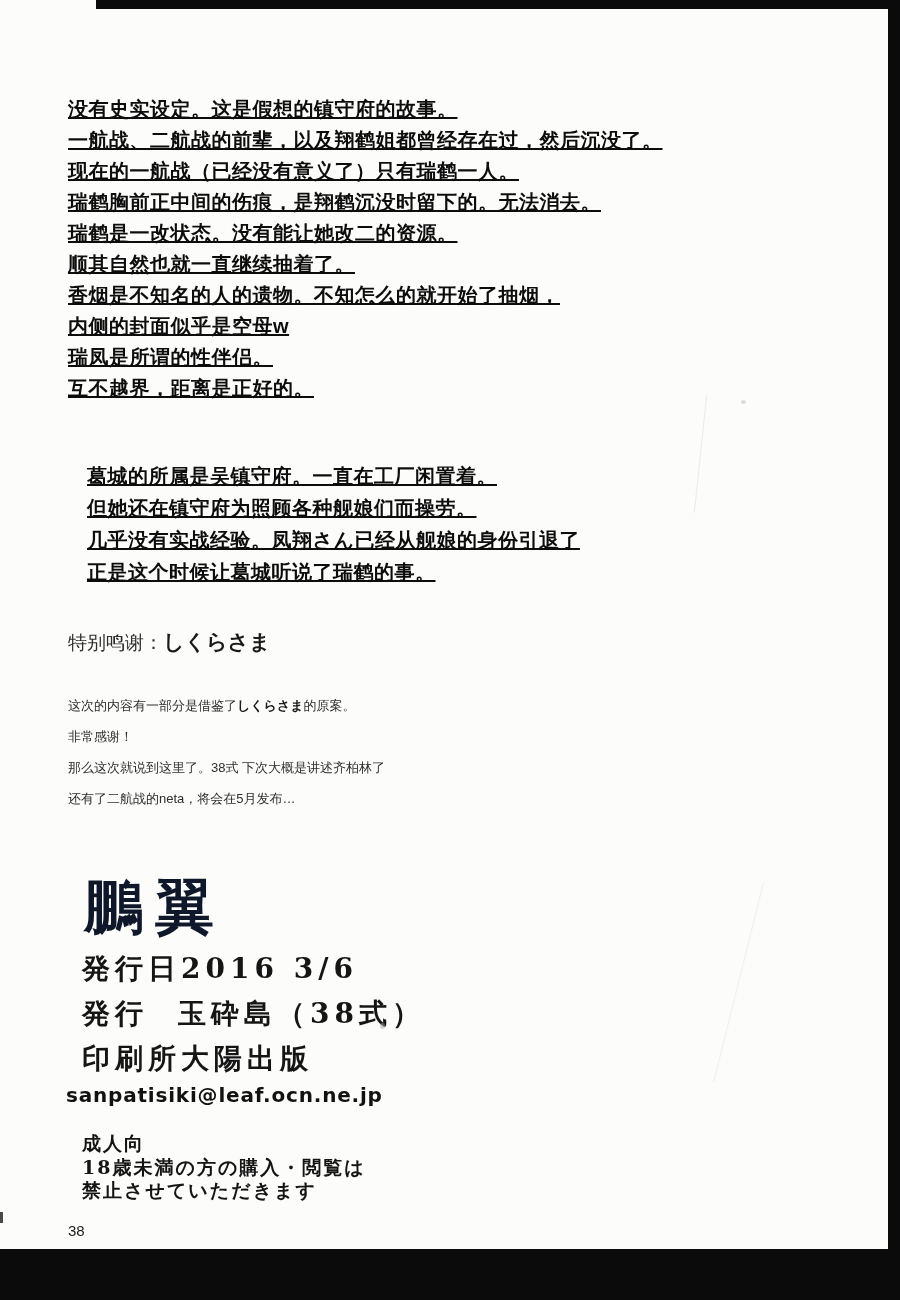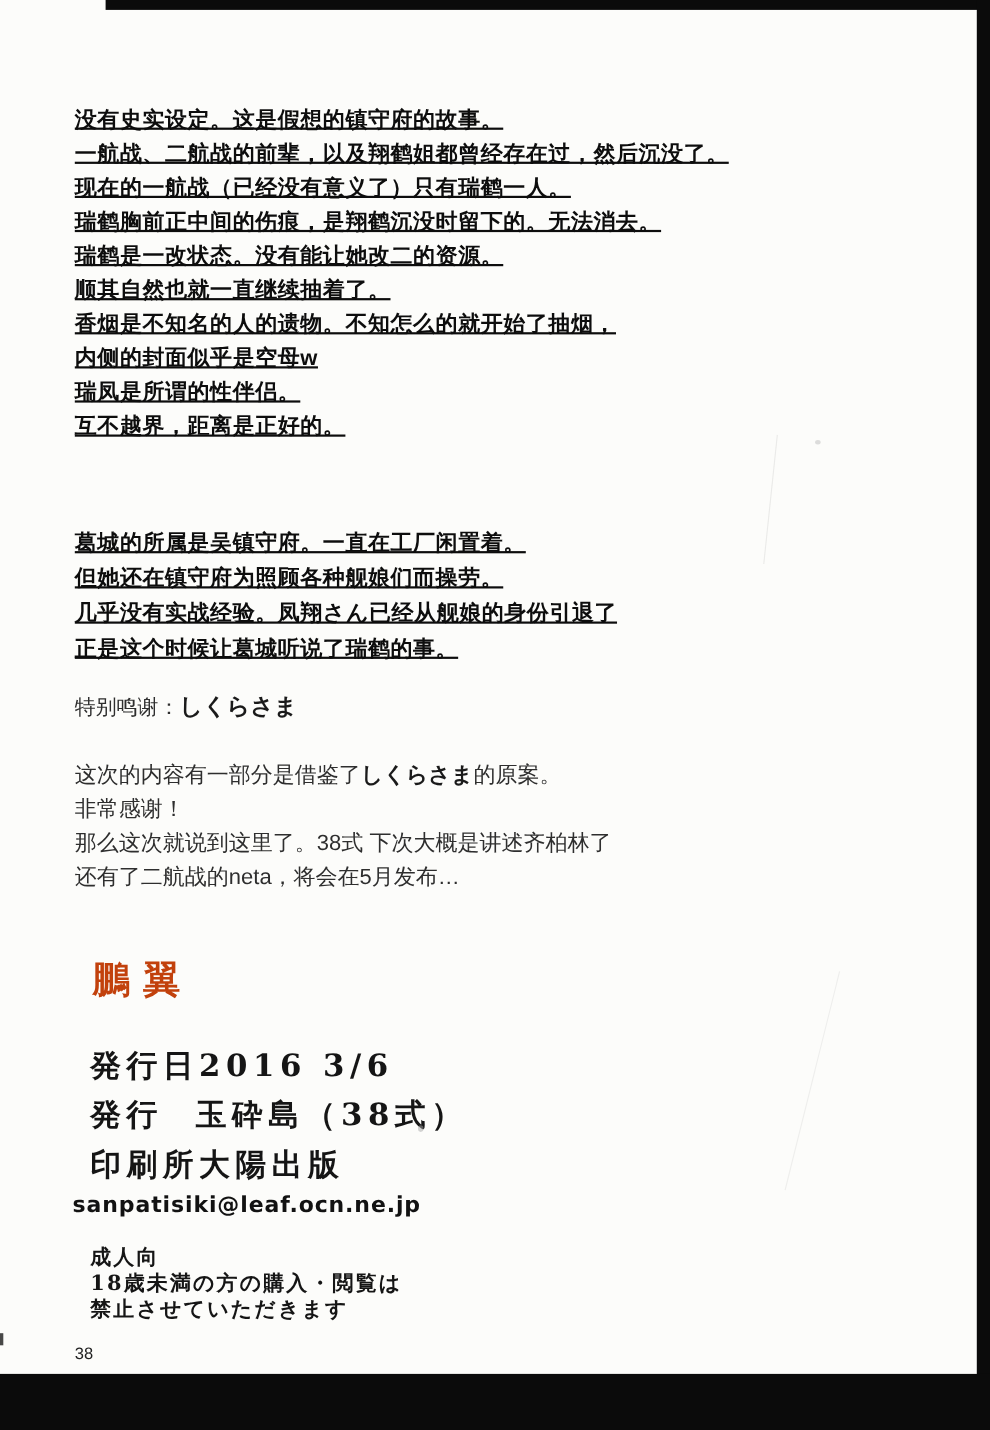--- a/index.html
+++ b/index.html
@@ -26,47 +26,47 @@
     left: 68px;
     font-weight: 900;
     font-size: 20px;
     line-height: 31px;
     letter-spacing: 0.5px;
     color: #0d0d0d;
     white-space: nowrap;
     text-decoration: underline;
   }
   .notes-heavy-1 { top: 94px; }
-  .notes-heavy-2 { top: 478px; line-height: 32px; }
+  .notes-heavy-2 { top: 460px; line-height: 32px; margin-left: 19px; }
 
   
   .thanks-heading {
     position: absolute;
     left: 68px; top: 628px;
     font-size: 19px; font-weight: 400;
     color: #2e2e2e; white-space: nowrap;
   }
   .thanks-heading .jp-bold { font-weight: 700; font-size: 21px; color: #1a1a1a; }
   .thanks-body {
     position: absolute;
     left: 68px; top: 690px;
-    font-size: 20px; font-weight: 400;
+    font-size: 13px; font-weight: 400;
     line-height: 31px; color: #2e2e2e;
     white-space: nowrap;
   }
   .thanks-body .jp-bold { font-weight: 700; color: #1a1a1a; }
 
   
   .book-title {
     position: absolute;
     left: 84px; top: 868px;
     margin: 0;
     font-family: "DejaVu Serif", serif;
-    font-size: 34px; font-weight: 900;
-    letter-spacing: 12px; color: #c2410c;
+    font-size: 59px; font-weight: 900;
+    letter-spacing: 12px; color: #0f172a;
     white-space: nowrap;
   }
   .colophon-rows {
     position: absolute;
     left: 82px; top: 950px;
     font-family: "DejaVu Serif", serif;
     font-size: 28px; font-weight: 700;
     color: #151515; white-space: nowrap;
   }
   .colophon-row { height: 45px; letter-spacing: 5px; }

